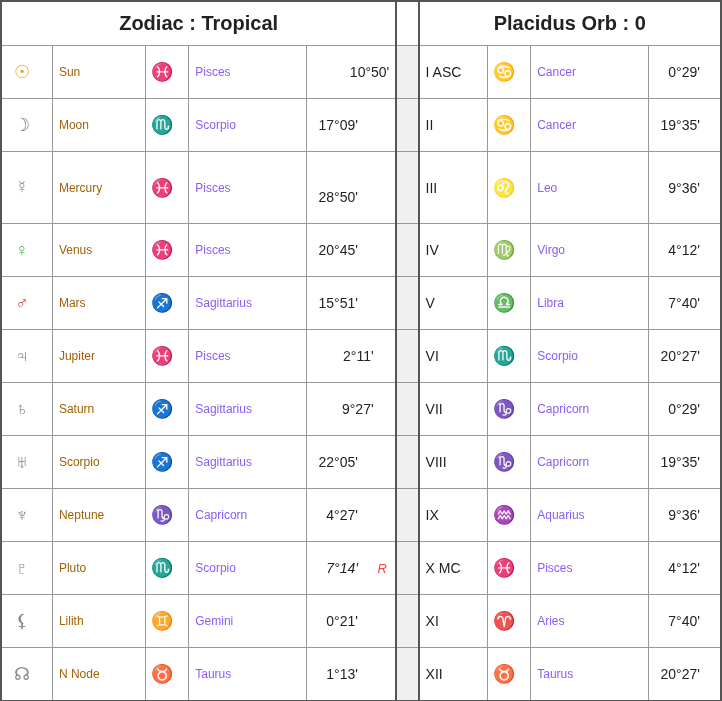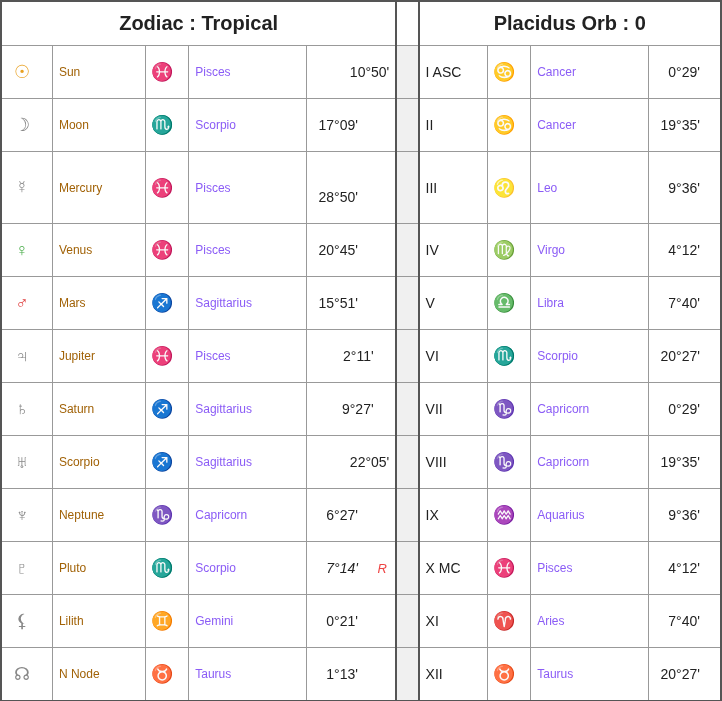--- a/index.html
+++ b/index.html
@@ -480,21 +480,21 @@
           <div class="cell">
             <span class="sign-symbol sagittarius-col">♐</span>
           </div>
         </td>
         <td>
           <div class="cell">
             <span class="sign-name">Sagittarius</span>
           </div>
         </td>
         <td style="border-right: 2px solid rgb(85, 85, 85);">
-          <div class="cell" style="justify-content: flex-end;">
+          <div class="cell" style="justify-content: flex-start;">
             <span class="degree">22°05'</span>
           </div>
         </td>
         <td class="divider-td"></td>
         <td>
           <div class="cell">
             <span class="house-num">VIII</span>
           </div>
         </td>
         <td>
@@ -529,21 +529,21 @@
             <span class="sign-symbol capricorn-col">♑</span>
           </div>
         </td>
         <td>
           <div class="cell">
             <span class="sign-name">Capricorn</span>
           </div>
         </td>
         <td style="border-right: 2px solid rgb(85, 85, 85);">
           <div class="cell" style="justify-content: space-between;">
-            <span class="degree">6°27'</span>
+            <span class="degree">4°27'</span>
           </div>
         </td>
         <td class="divider-td"></td>
         <td>
           <div class="cell">
             <span class="house-num">IX</span>
           </div>
         </td>
         <td>
           <div class="cell">

